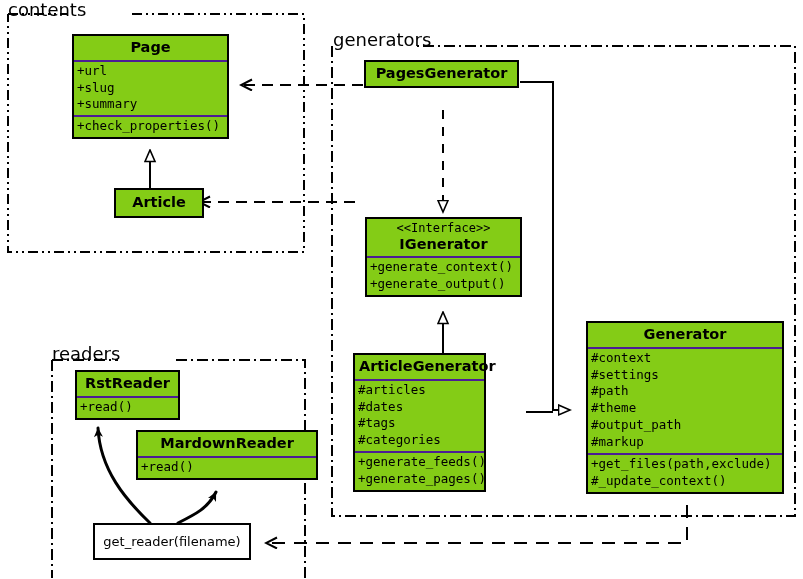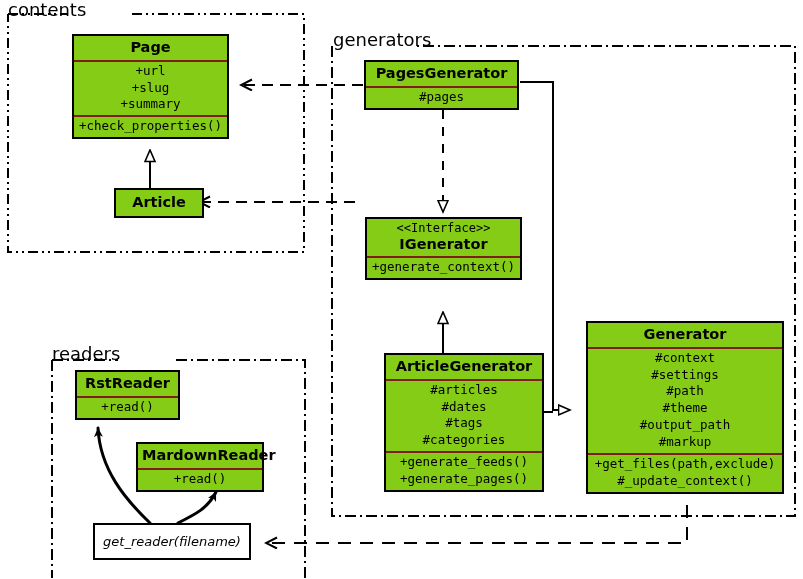--- a/index.html
+++ b/index.html
@@ -52,22 +52,21 @@
     line-height: 1.15;
   }
   .cls .stereo {
     display: block;
     font-family: "DejaVu Sans Mono", monospace;
     font-weight: normal;
     font-size: 12px;
     line-height: 1.15;
   }
   .cls .sep {
-    border-top: 2px solid #7f1d1d;
-    text-align: center;
+    border-top: 2px solid #4c1d95;
   }
   .cls .compartment {
     box-sizing: border-box;
     padding: 1px 3px 2px 3px;
   }
   .cls .member {
     font-family: "DejaVu Sans Mono", monospace;
     font-size: 12.5px;
     color: #000;
     line-height: 1.35;
@@ -192,36 +191,34 @@
       <div class="member">+check_properties()</div>
     </div>
   </div>
 
   <div class="cls" style="left:114px; top:188px; width:90px;">
     <div class="hdr" style="padding:4px 4px 5px 4px;">Article</div>
   </div>
 
   <div class="cls" style="left:364px; top:60px; width:155px;">
     <div class="hdr">PagesGenerator</div>
-    <div class="compartment sep">
-      <div class="member">#pages</div>
-    </div>
   </div>
 
   <div class="cls" style="left:365px; top:217px; width:157px;">
     <div class="hdr">
       <span class="stereo">&lt;&lt;Interface&gt;&gt;</span>
       <span>IGenerator</span>
     </div>
     <div class="compartment sep">
       <div class="member">+generate_context()</div>
-    </div>
-  </div>
-
-  <div class="cls" style="left:384px; top:353px; width:160px;">
+      <div class="member">+generate_output()</div>
+    </div>
+  </div>
+
+  <div class="cls" style="left:353px; top:353px; width:133px;">
     <div class="hdr">ArticleGenerator</div>
     <div class="compartment sep">
       <div class="member">#articles</div>
       <div class="member">#dates</div>
       <div class="member">#tags</div>
       <div class="member">#categories</div>
     </div>
     <div class="compartment sep">
       <div class="member">+generate_feeds()</div>
       <div class="member">+generate_pages()</div>
@@ -244,24 +241,24 @@
     </div>
   </div>
 
   <div class="cls" style="left:75px; top:370px; width:105px;">
     <div class="hdr">RstReader</div>
     <div class="compartment sep">
       <div class="member">+read()</div>
     </div>
   </div>
 
-  <div class="cls" style="left:136px; top:442px; width:128px;">
+  <div class="cls" style="left:136px; top:430px; width:182px;">
     <div class="hdr">MardownReader</div>
     <div class="compartment sep">
       <div class="member">+read()</div>
     </div>
   </div>
 
-  <div class="fnbox" style="left:93px; top:523px; width:158px; height:37px;font-style:italic;">
+  <div class="fnbox" style="left:93px; top:523px; width:158px; height:37px;">
     <span class="fnlabel">get_reader(filename)</span>
   </div>
 
 </div>
 
 </body></html>

